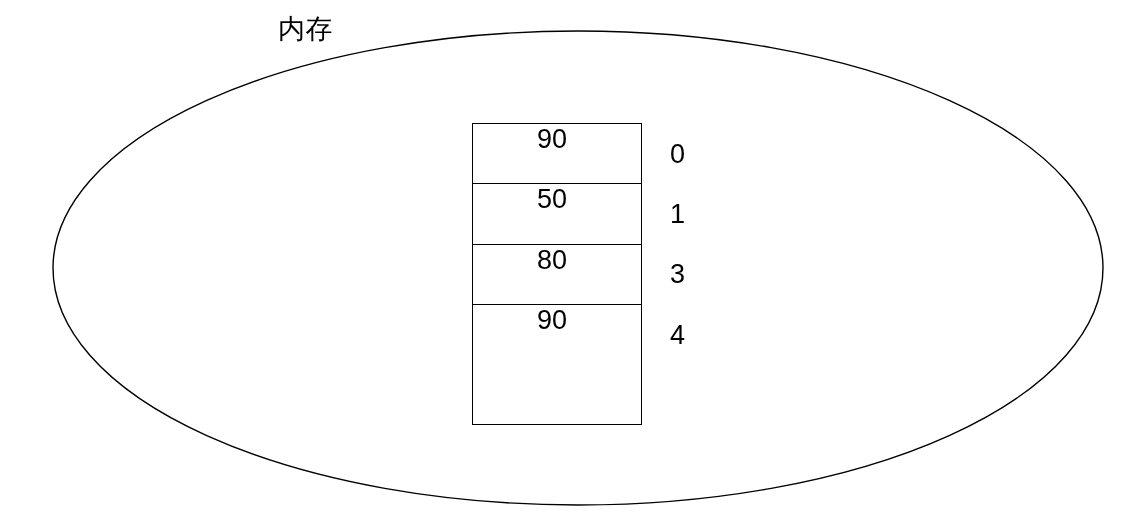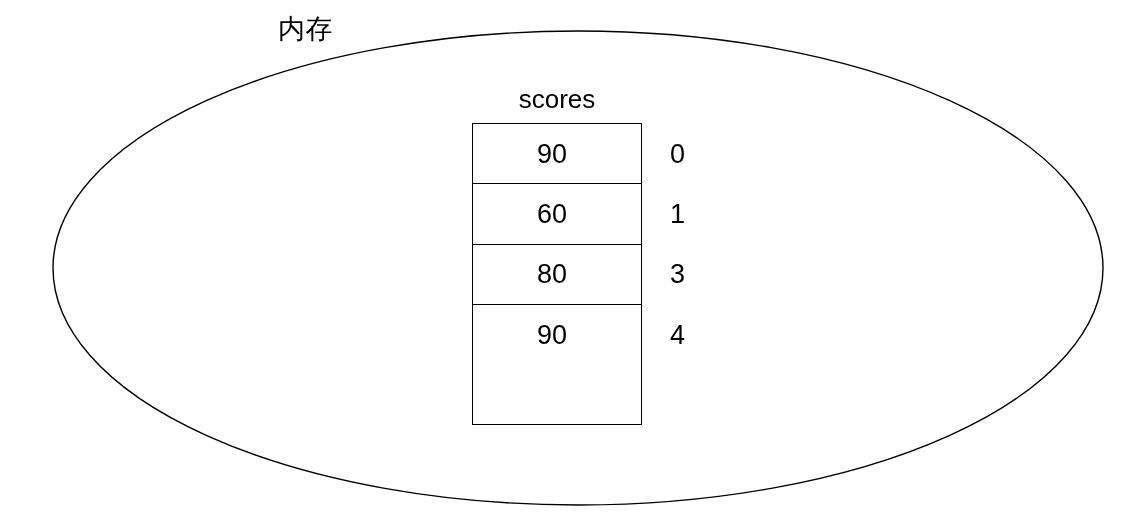--- a/index.html
+++ b/index.html
@@ -60,21 +60,20 @@
     height: 302px;
     border: 1.3px solid #000000;
     box-sizing: border-box;
   }
   .array-row {
     position: relative;
     height: 60.4px;
     box-sizing: border-box;
     border-bottom: 1.3px solid #000000;
     display: flex;
-    align-items: center;
     justify-content: center;
   }
   .array-row:last-child {
     border-bottom: none;
   }
   .cell-value {
     font-size: 27px;
     line-height: 30px;
     color: #000000;
     transform: translateX(-5px);
@@ -94,31 +93,30 @@
 <body>
 
 <div id="stage">
 
   <svg id="memory-ellipse-svg" viewBox="0 0 1147 524" xmlns="http://www.w3.org/2000/svg">
     <ellipse cx="578" cy="268" rx="525" ry="237"></ellipse>
   </svg>
 
   <div class="memory-label">内存</div>
 
-  <div class="array-title">scores</div>
 
   <div class="array-table">
 
     <div class="array-row">
       <span class="cell-value">90</span>
       <span class="index-label">0</span>
     </div>
 
     <div class="array-row">
-      <span class="cell-value">60</span>
+      <span class="cell-value">50</span>
       <span class="index-label">1</span>
     </div>
 
 
     <div class="array-row">
       <span class="cell-value">80</span>
       <span class="index-label">3</span>
     </div>
 
     <div class="array-row">

